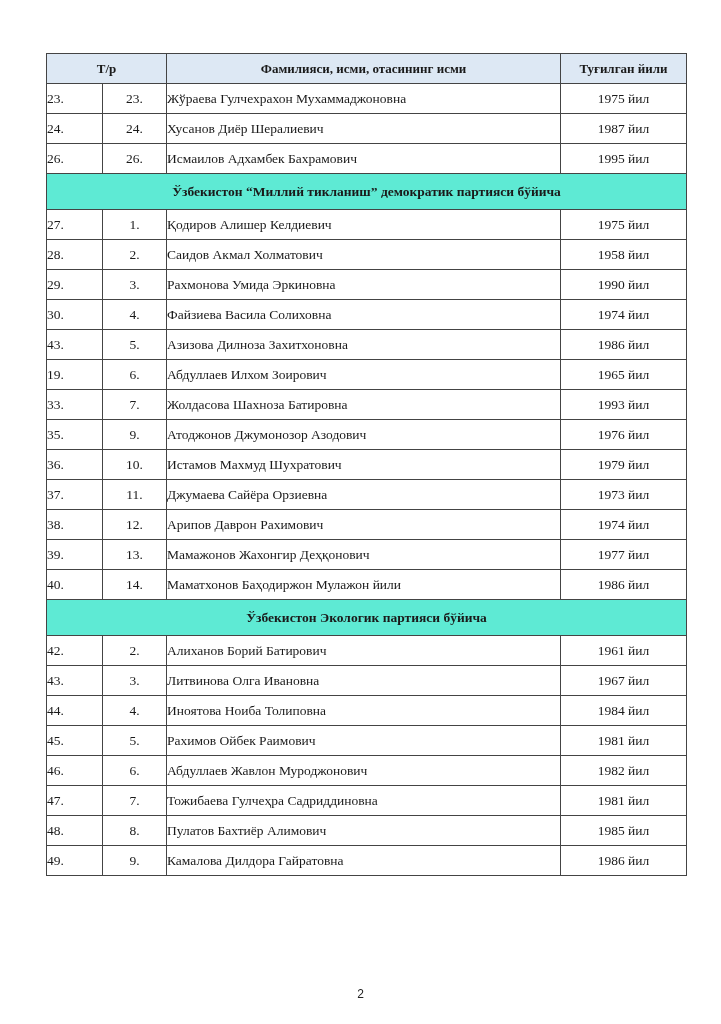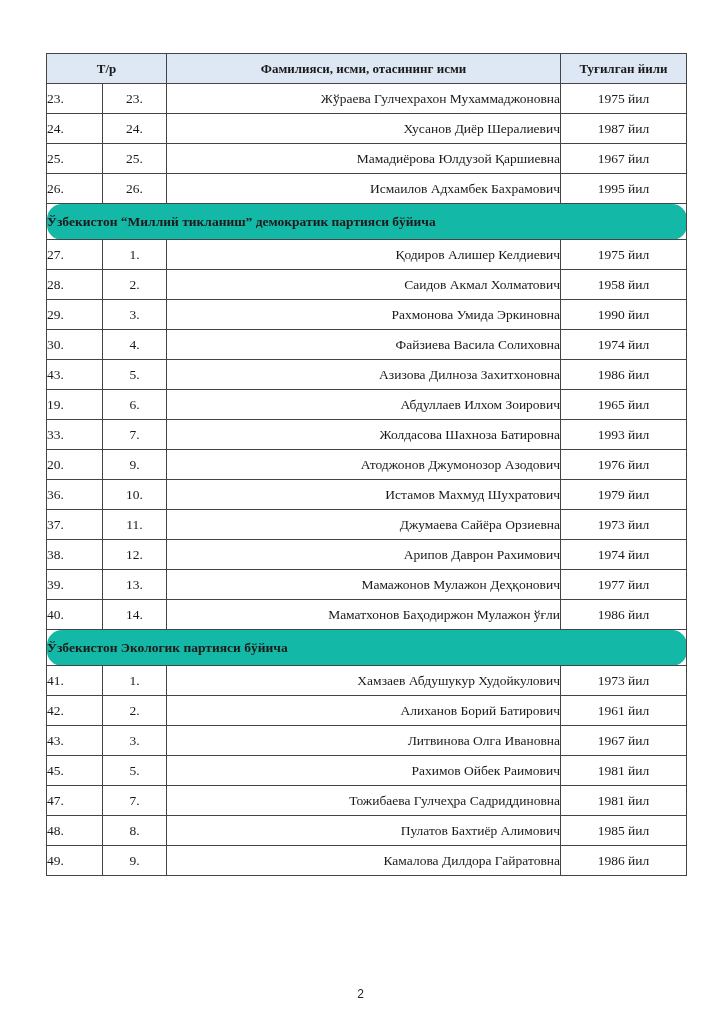--- a/index.html
+++ b/index.html
@@ -7,23 +7,23 @@
          font-family: "Liberation Serif", serif; color: #1a1a1a; }
   .page { position: absolute; left: 0; top: 0; width: 721px; height: 1024px; background: #fff; }
   table.roster { position: absolute; left: 46px; top: 53px; width: 640px;
                  border-collapse: collapse; table-layout: fixed; font-size: 13.5px; }
   table.roster td, table.roster th { border: 1px solid #444; padding: 0; height: 29px;
                  vertical-align: middle; }
   col.c1 { width: 56px; } col.c2 { width: 64px; } col.c3 { width: 394px; } col.c4 { width: 126px; }
   thead th { background: #dde8f4; font-weight: bold; height: 51px; font-size: 13px; }
   td.n1 { text-align: left; padding-left: 8px; }
   td.n2 { text-align: center; }
-  td.name { text-align: right; }
+  td.name { text-align: left; }
   td.year { text-align: center; }
-  tr.section td { background: #14b8a6; font-weight: bold; height: 35px; font-size: 13.5px; border-radius: 15px; }
+  tr.section td { background: #5eead4; font-weight: bold; text-align: center; height: 35px; font-size: 13.5px; }
   .page-number { position: absolute; left: 0; width: 721px; top: 987px; text-align: center;
                  font-family: "Liberation Sans", sans-serif; font-size: 12px; color: #222; }
 </style>
 </head>
 <body>
 
 <div class="page">
   <table class="roster">
     <colgroup>
         <col class="c1">
@@ -43,26 +43,20 @@
           <td class="n1">23.</td>
           <td class="n2">23.</td>
           <td class="name">Жўраева Гулчехрахон Мухаммаджоновна</td>
           <td class="year">1975 йил</td>
         </tr>
         <tr>
           <td class="n1">24.</td>
           <td class="n2">24.</td>
           <td class="name">Хусанов Диёр Шералиевич</td>
           <td class="year">1987 йил</td>
-        </tr>
-        <tr>
-          <td class="n1">25.</td>
-          <td class="n2">25.</td>
-          <td class="name">Мамадиёрова Юлдузой Қаршиевна</td>
-          <td class="year">1967 йил</td>
         </tr>
         <tr>
           <td class="n1">26.</td>
           <td class="n2">26.</td>
           <td class="name">Исмаилов Адхамбек Бахрамович</td>
           <td class="year">1995 йил</td>
         </tr>
         <tr class="section">
           <td colspan="4">Ўзбекистон “Миллий тикланиш” демократик партияси бўйича</td>
         </tr>
@@ -102,21 +96,21 @@
           <td class="name">Абдуллаев Илхом Зоирович</td>
           <td class="year">1965 йил</td>
         </tr>
         <tr>
           <td class="n1">33.</td>
           <td class="n2">7.</td>
           <td class="name">Жолдасова Шахноза Батировна</td>
           <td class="year">1993 йил</td>
         </tr>
         <tr>
-          <td class="n1">20.</td>
+          <td class="n1">35.</td>
           <td class="n2">9.</td>
           <td class="name">Атоджонов Джумонозор Азодович</td>
           <td class="year">1976 йил</td>
         </tr>
         <tr>
           <td class="n1">36.</td>
           <td class="n2">10.</td>
           <td class="name">Истамов Махмуд Шухратович</td>
           <td class="year">1979 йил</td>
         </tr>
@@ -128,55 +122,61 @@
         </tr>
         <tr>
           <td class="n1">38.</td>
           <td class="n2">12.</td>
           <td class="name">Арипов Даврон Рахимович</td>
           <td class="year">1974 йил</td>
         </tr>
         <tr>
           <td class="n1">39.</td>
           <td class="n2">13.</td>
-          <td class="name">Мамажонов Мулажон Деҳқонович</td>
+          <td class="name">Мамажонов Жахонгир Деҳқонович</td>
           <td class="year">1977 йил</td>
         </tr>
         <tr>
           <td class="n1">40.</td>
           <td class="n2">14.</td>
-          <td class="name">Маматхонов Баҳодиржон Мулажон ўғли</td>
+          <td class="name">Маматхонов Баҳодиржон Мулажон йили</td>
           <td class="year">1986 йил</td>
         </tr>
         <tr class="section">
           <td colspan="4">Ўзбекистон Экологик партияси бўйича</td>
-        </tr>
-        <tr>
-          <td class="n1">41.</td>
-          <td class="n2">1.</td>
-          <td class="name">Хамзаев Абдушукур Худойкулович</td>
-          <td class="year">1973 йил</td>
         </tr>
         <tr>
           <td class="n1">42.</td>
           <td class="n2">2.</td>
           <td class="name">Алиханов Борий Батирович</td>
           <td class="year">1961 йил</td>
         </tr>
         <tr>
           <td class="n1">43.</td>
           <td class="n2">3.</td>
           <td class="name">Литвинова Олга Ивановна</td>
           <td class="year">1967 йил</td>
         </tr>
         <tr>
+          <td class="n1">44.</td>
+          <td class="n2">4.</td>
+          <td class="name">Иноятова Ноиба Толиповна</td>
+          <td class="year">1984 йил</td>
+        </tr>
+        <tr>
           <td class="n1">45.</td>
           <td class="n2">5.</td>
           <td class="name">Рахимов Ойбек Раимович</td>
           <td class="year">1981 йил</td>
+        </tr>
+        <tr>
+          <td class="n1">46.</td>
+          <td class="n2">6.</td>
+          <td class="name">Абдуллаев Жавлон Муроджонович</td>
+          <td class="year">1982 йил</td>
         </tr>
         <tr>
           <td class="n1">47.</td>
           <td class="n2">7.</td>
           <td class="name">Тожибаева Гулчеҳра Садриддиновна</td>
           <td class="year">1981 йил</td>
         </tr>
         <tr>
           <td class="n1">48.</td>
           <td class="n2">8.</td>

